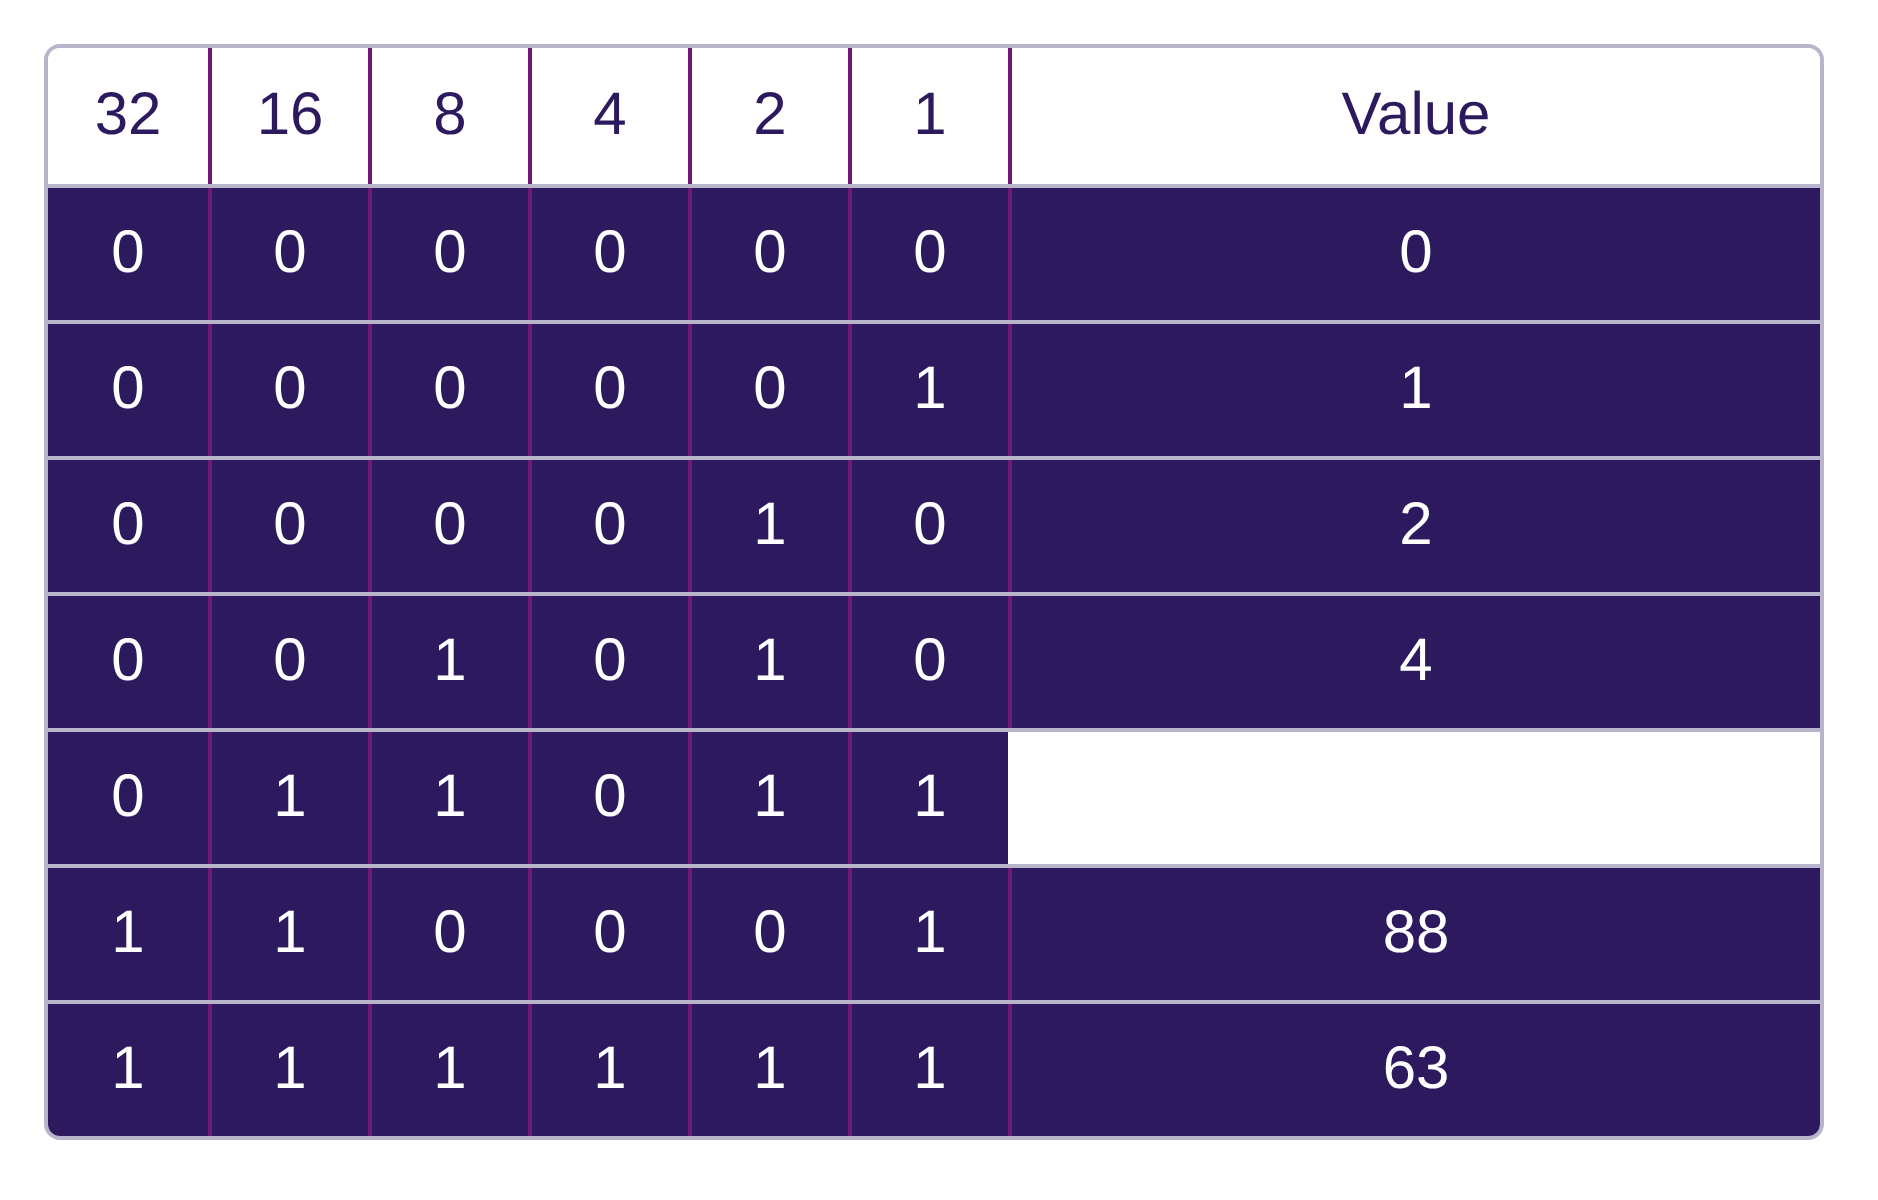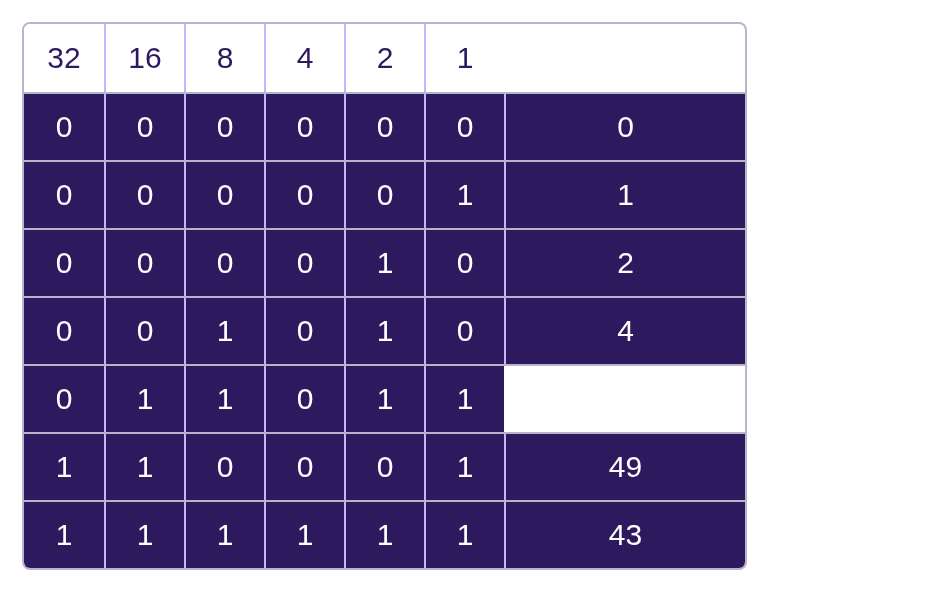--- a/index.html
+++ b/index.html
@@ -2,21 +2,21 @@
 <html><head>
   <meta charset="utf-8">
   <style>
     * { box-sizing: border-box; margin: 0; padding: 0; }
     body {
       font-family: -apple-system, BlinkMacSystemFont, 'Segoe UI', sans-serif;
       padding: 22px;
       background: #fff;
     }
     .table {
-      width: 725px;
+      width: 890px;
       border: 2px solid #b8b4cc;
       border-radius: 8px;
       overflow: hidden;
       display: flex;
       flex-direction: column;
     }
     .row {
       display: flex;
       height: 68px;
     }
@@ -24,21 +24,21 @@
       border-top: 2px solid #b8b4cc;
     }
     .cell {
       display: flex;
       align-items: center;
       justify-content: center;
       font-size: 30px;
       font-weight: 400;
     }
     .cell + .cell {
-      border-left: 2px solid #c4b5fd;
+      border-left: 2px solid #701a75;
     }
     .bit-col {
       width: 80px;
       flex-shrink: 0;
     }
     .value-col {
       flex: 1;
     }
     .header .cell {
       background: #fff;
@@ -53,20 +53,21 @@
 <body>
 
 <div class="table">
   <div class="row header">
     <div class="cell bit-col">32</div>
     <div class="cell bit-col">16</div>
     <div class="cell bit-col">8</div>
     <div class="cell bit-col">4</div>
     <div class="cell bit-col">2</div>
     <div class="cell bit-col">1</div>
+    <div class="cell value-col">Value</div>
   </div>
 
   <div class="row data">
     <div class="cell bit-col">0</div>
     <div class="cell bit-col">0</div>
     <div class="cell bit-col">0</div>
     <div class="cell bit-col">0</div>
     <div class="cell bit-col">0</div>
     <div class="cell bit-col">0</div>
     <div class="cell value-col">0</div>
@@ -111,25 +112,25 @@
     <div class="cell bit-col">1</div>
   </div>
 
   <div class="row data">
     <div class="cell bit-col">1</div>
     <div class="cell bit-col">1</div>
     <div class="cell bit-col">0</div>
     <div class="cell bit-col">0</div>
     <div class="cell bit-col">0</div>
     <div class="cell bit-col">1</div>
-    <div class="cell value-col">49</div>
+    <div class="cell value-col">88</div>
   </div>
 
   <div class="row data">
     <div class="cell bit-col">1</div>
     <div class="cell bit-col">1</div>
     <div class="cell bit-col">1</div>
     <div class="cell bit-col">1</div>
     <div class="cell bit-col">1</div>
     <div class="cell bit-col">1</div>
-    <div class="cell value-col">43</div>
+    <div class="cell value-col">63</div>
   </div>
 </div>
 
 </body></html>

